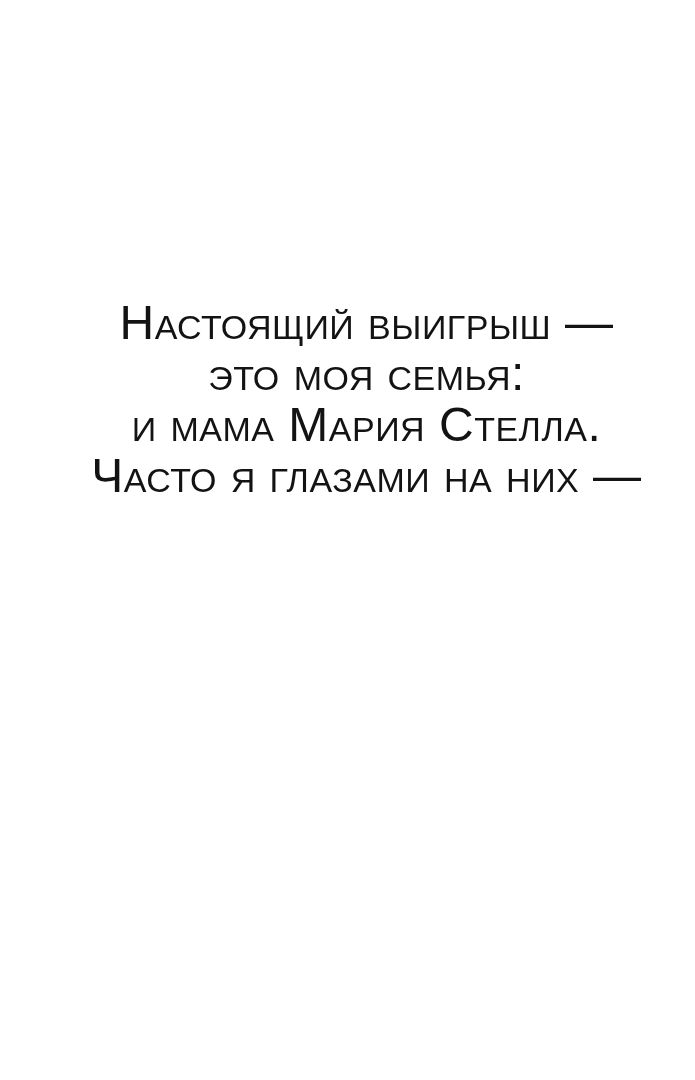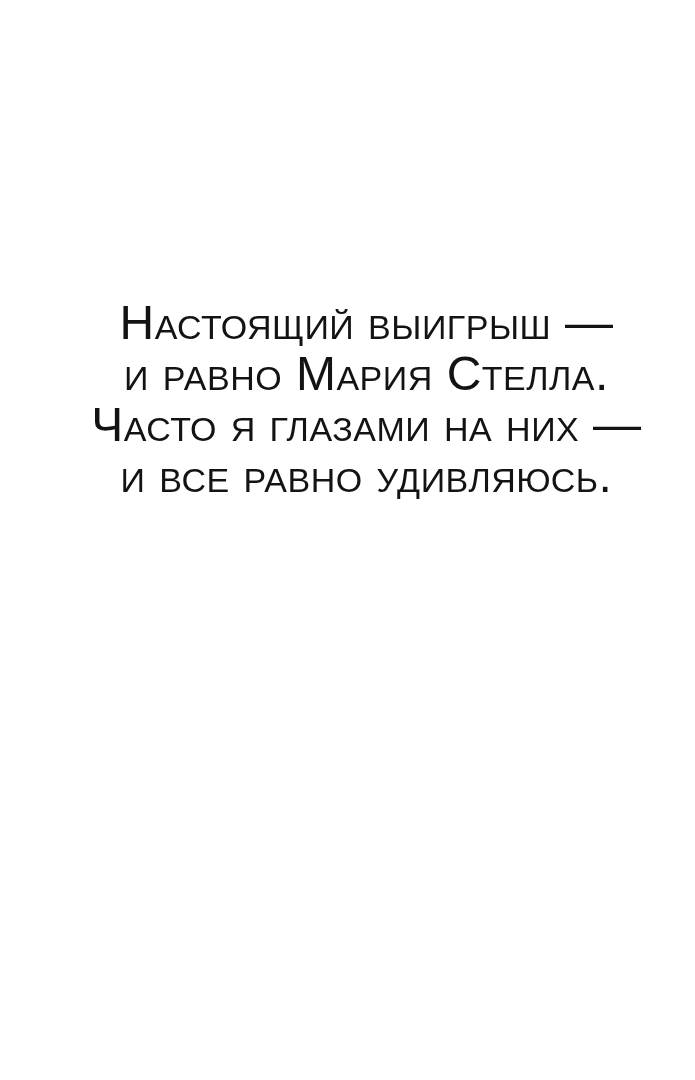--- a/index.html
+++ b/index.html
@@ -35,17 +35,17 @@
   .quote-line {
     white-space: nowrap;
   }
 </style>
 </head>
 <body>
 
 <div class="book-page">
   <div class="quote-block">
     <div class="quote-line">Настоящий выигрыш —</div>
-    <div class="quote-line">и равно Мария Стелла.</div>
+    <div class="quote-line">это моя семья:</div>
+    <div class="quote-line">и мама Мария Стелла.</div>
     <div class="quote-line">Часто я глазами на них —</div>
-    <div class="quote-line">и все равно удивляюсь.</div>
   </div>
 </div>
 
 </body></html>

